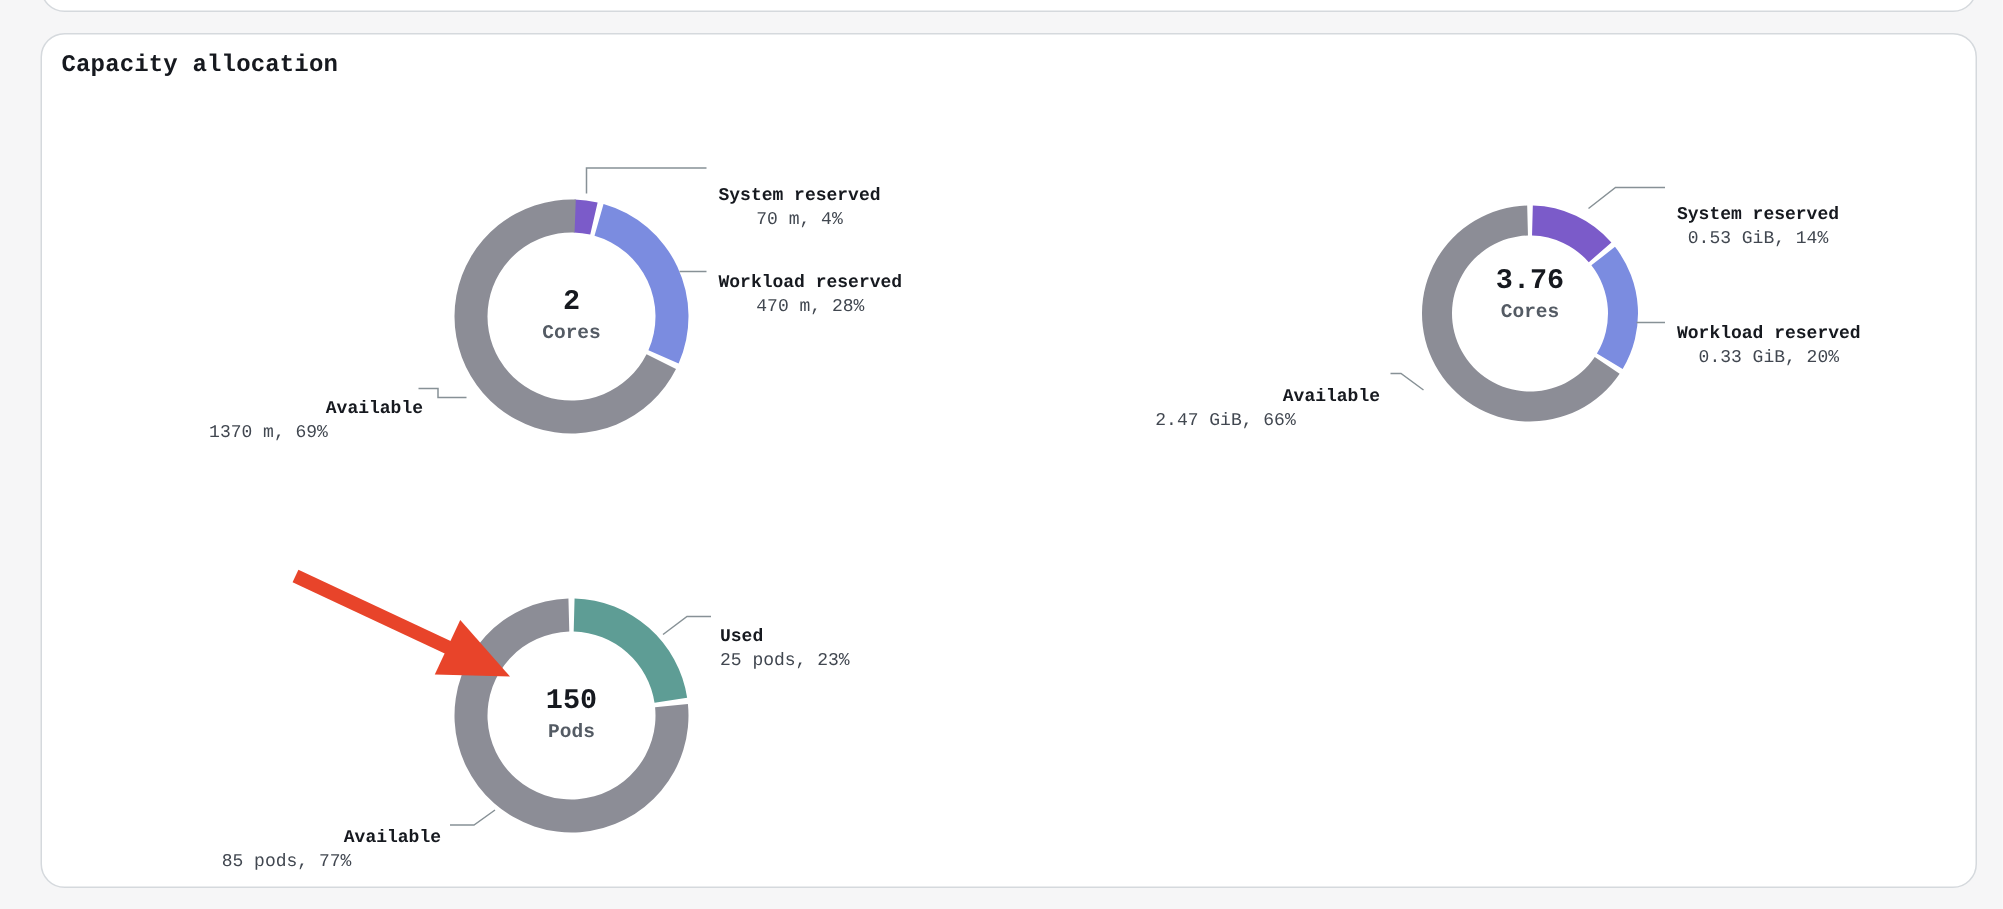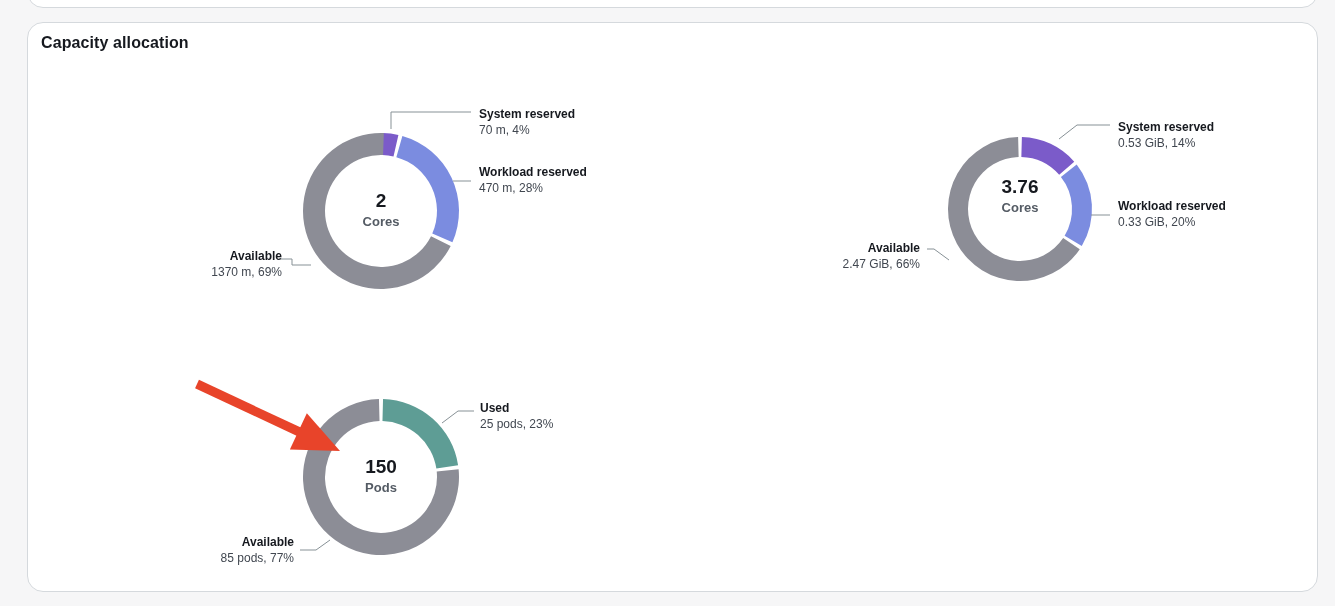--- a/index.html
+++ b/index.html
@@ -10,20 +10,21 @@
     height: 606px;
     overflow: hidden;
     font-family: "Liberation Sans", sans-serif;
     -webkit-font-smoothing: antialiased;
   }
 
   #stage {
     position: relative;
     width: 1335px;
     height: 597px;
+    font-family: Liberation Mono, monospace;
   }
 
   
   .card-above {
     position: absolute;
     left: 27px;
     top: -40px;
     width: 1291px;
     height: 48px;
     background: #ffffff;
@@ -85,34 +86,36 @@
     font-weight: bold;
     color: #545b64;
     line-height: 17px;
     margin-top: 1px;
     text-align: center;
   }
 
   .lbl {
     position: absolute;
     white-space: nowrap;
+    margin-top: 16px;
   }
   .lbl .lbl-title {
     display: block;
     font-size: 12px;
     font-weight: bold;
     color: #16191f;
     line-height: 15px;
   }
   .lbl .lbl-value {
     display: block;
     font-size: 12px;
     color: #414750;
     line-height: 15px;
     margin-top: 1px;
+    text-align: center;
   }
   .lbl.right { text-align: left; }
   .lbl.left  { text-align: right; }
 
   svg.leaders, svg.arrow-layer {
     position: absolute;
     left: 0;
     top: 0;
     width: 1335px;
     height: 606px;

